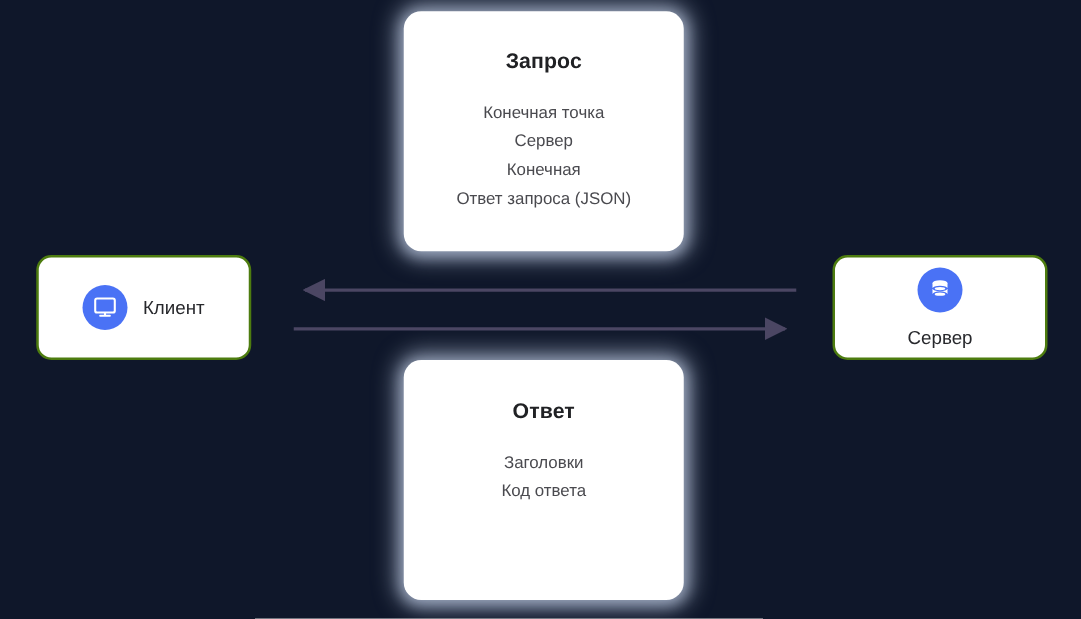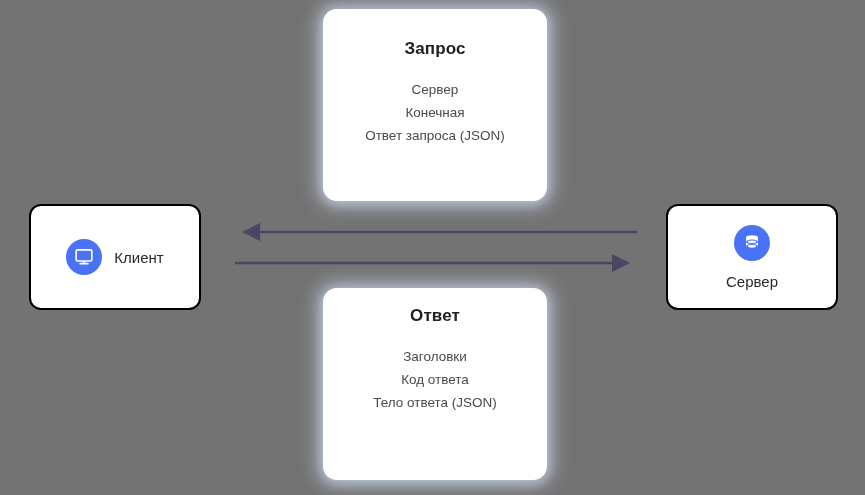--- a/index.html
+++ b/index.html
@@ -10,21 +10,21 @@
   }
   body {
     font-family: "Liberation Sans", "DejaVu Sans", sans-serif;
     -webkit-font-smoothing: antialiased;
   }
 
   #diagram-root {
     position: relative;
     width: 865px;
     height: 495px;
-    background: #737373;
+    background: #0f172a;
     overflow: hidden;
   }
 
   
   .detail-card {
     position: absolute;
     width: 224px;
     background: #ffffff;
     border-radius: 14px;
     box-shadow: 0 0 18px 6px rgba(214, 226, 248, 0.55),
@@ -39,21 +39,21 @@
     left: 323px;
     top: 9px;
     height: 192px;
     padding-top: 30px;
   }
 
   #card-response {
     left: 323px;
     top: 288px;
     height: 192px;
-    padding-top: 18px;
+    padding-top: 31px;
   }
 
   .card-title {
     font-size: 17px;
     font-weight: bold;
     color: #202124;
     letter-spacing: 0.1px;
     margin: 0 0 22px 0;
     text-align: center;
   }
@@ -70,22 +70,22 @@
     color: #4a4a4f;
     line-height: 18px;
     text-align: center;
     white-space: nowrap;
   }
 
   
   .node-box {
     position: absolute;
     width: 172px;
-    height: 106px;
-    border: 2px solid #000000;
+    height: 84px;
+    border: 2px solid #4d7c0f;
     border-radius: 12px;
     background: #ffffff;
     box-sizing: border-box;
     display: flex;
     align-items: center;
     justify-content: center;
     gap: 12px;
   }
 
   #node-client {
@@ -131,32 +131,32 @@
   }
 </style>
 </head>
 <body>
 
 <div id="diagram-root">
 
   <div class="detail-card" id="card-request">
     <div class="card-title">Запрос</div>
     <div class="card-lines">
+      <div class="card-line">Конечная точка</div>
       <div class="card-line">Сервер</div>
       <div class="card-line">Конечная</div>
       <div class="card-line">Ответ запроса (JSON)</div>
     </div>
   </div>
 
   <div class="detail-card" id="card-response">
     <div class="card-title">Ответ</div>
     <div class="card-lines">
       <div class="card-line">Заголовки</div>
       <div class="card-line">Код ответа</div>
-      <div class="card-line">Тело ответа (JSON)</div>
     </div>
   </div>
 
   <div class="node-box" id="node-client">
     <span class="node-icon-circle">
       <svg width="20" height="20" viewBox="0 0 24 24" aria-hidden="true">
         <rect x="2.6" y="3.4" width="18.8" height="13.4" rx="1.8" fill="none" stroke="#ffffff" stroke-width="2"></rect>
         <rect x="11" y="16.6" width="2" height="2.6" fill="#ffffff"></rect>
         <rect x="6.4" y="19" width="11.2" height="1.9" rx="0.9" fill="#ffffff"></rect>
       </svg>

